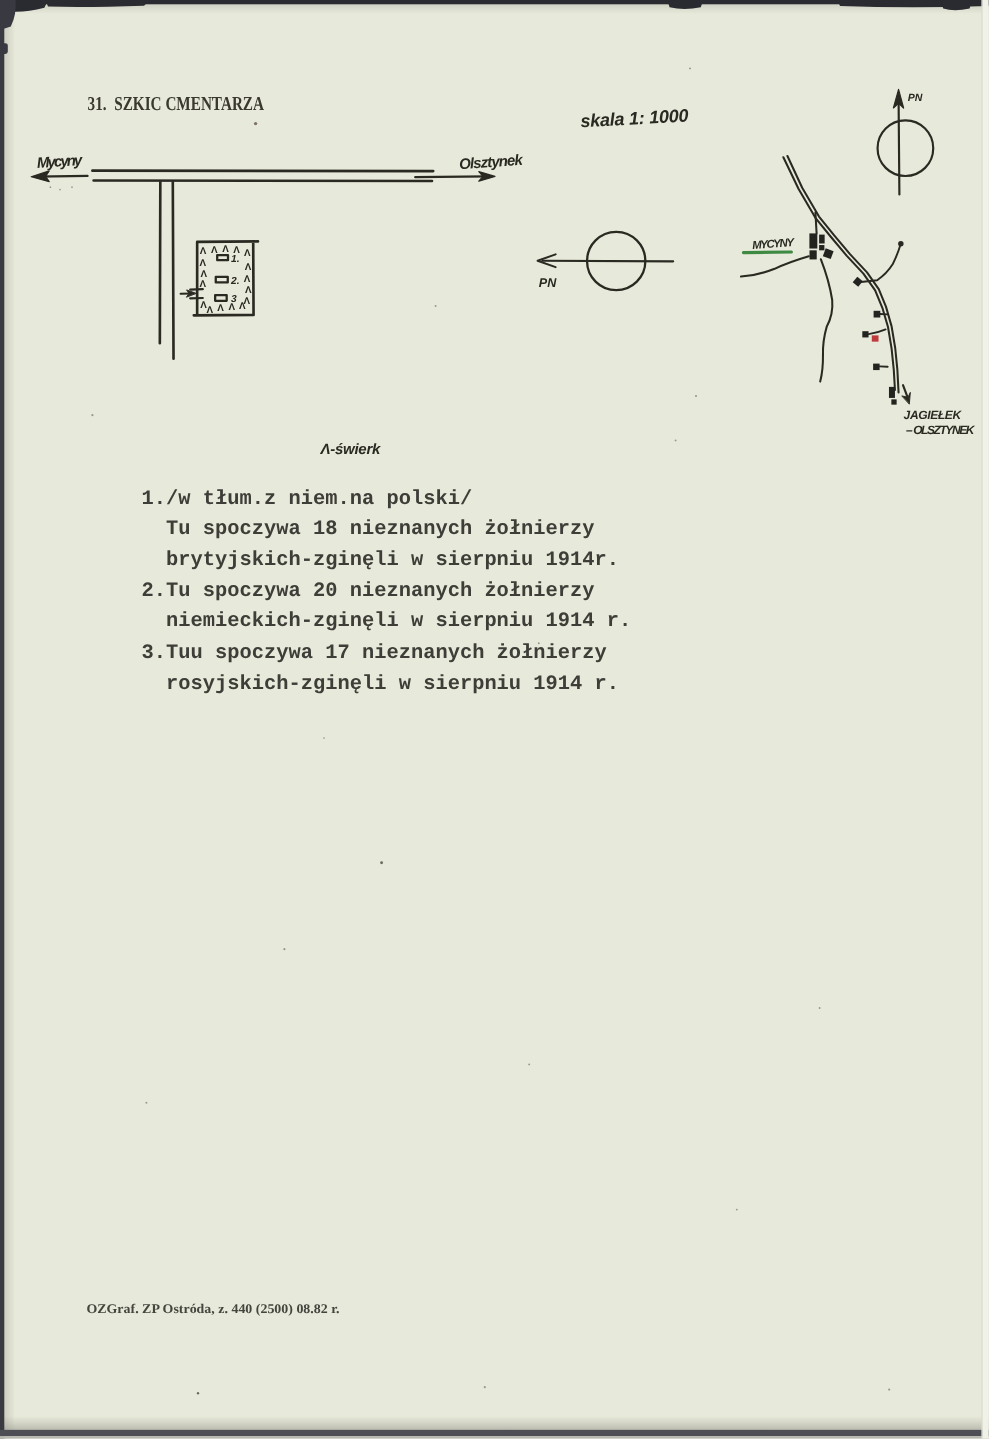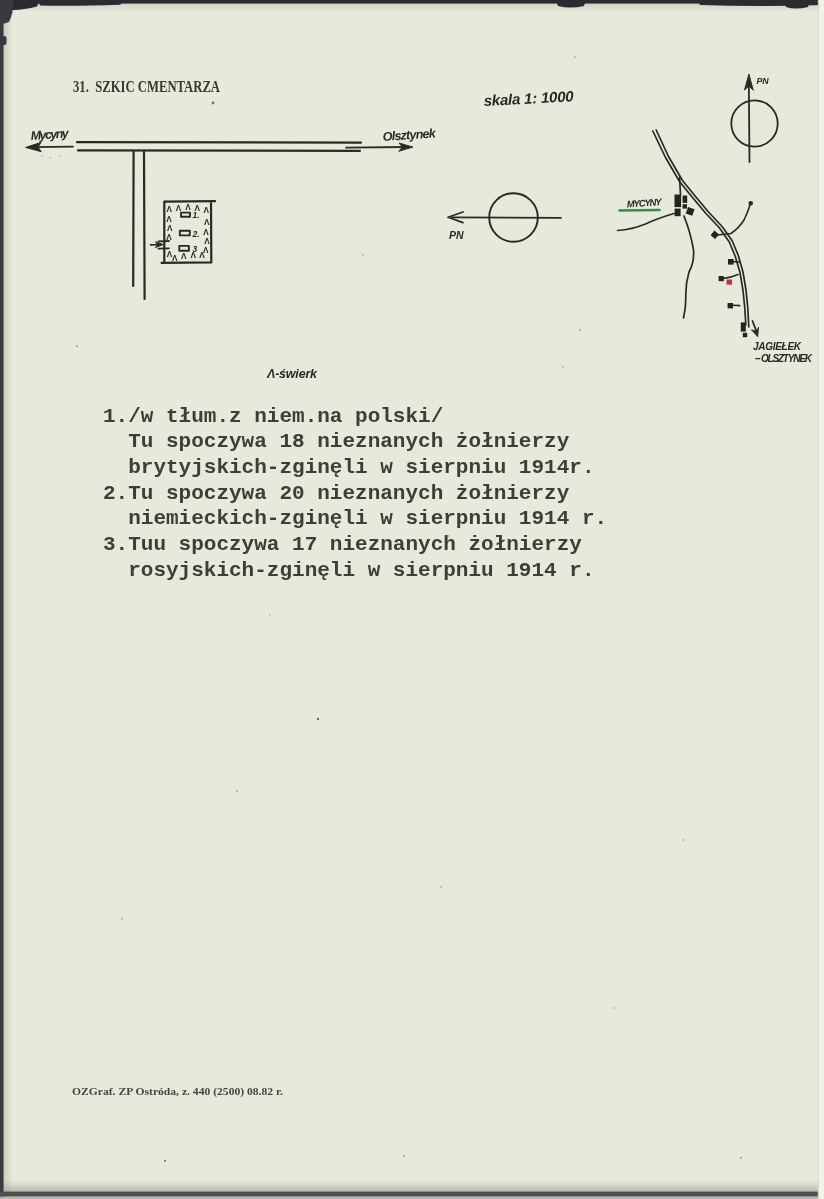--- a/index.html
+++ b/index.html
@@ -272,21 +272,21 @@
       <circle cx="42" cy="156" r="0.7"></circle>
       <circle cx="50" cy="158" r="0.7"></circle>
       <circle cx="60" cy="156" r="0.7"></circle>
     </g>
   </svg>
 
   <svg class="abs" style="left:0;top:0" width="824" height="120" viewBox="0 0 824 120">
     <text x="73" y="92" font-family="Liberation Serif" font-weight="bold" font-size="16.5px" fill="#3a382f" textLength="147" lengthAdjust="spacingAndGlyphs">31.&nbsp;&nbsp;SZKIC CMENTARZA</text>
   </svg>
 
-  <div class="abs type" style="left:103px;top:403.5px;font-size:21px;line-height:25.7px;color:#3e3d38;">1./w tłum.z niem.na polski/
+  <div class="abs type" style="left:118px;top:403.5px;font-size:17px;line-height:25.7px;color:#3e3d38;">1./w tłum.z niem.na polski/
   Tu spoczywa 18 nieznanych żołnierzy
   brytyjskich-zginęli w sierpniu 1914r.
 2.Tu spoczywa 20 nieznanych żołnierzy
   niemieckich-zginęli w sierpniu 1914 r.
 3.Tuu spoczywa 17 nieznanych żołnierzy
   rosyjskich-zginęli w sierpniu 1914 r.</div>
 
   <svg class="abs" style="left:0;top:1070px" width="400" height="40" viewBox="0 0 400 40">
     <text x="72" y="24.5" font-family="Liberation Serif" font-weight="bold" font-size="11px" fill="#45443e" textLength="211" lengthAdjust="spacingAndGlyphs">OZGraf. ZP Ostróda, z. 440 (2500) 08.82 r.</text>
   </svg>

